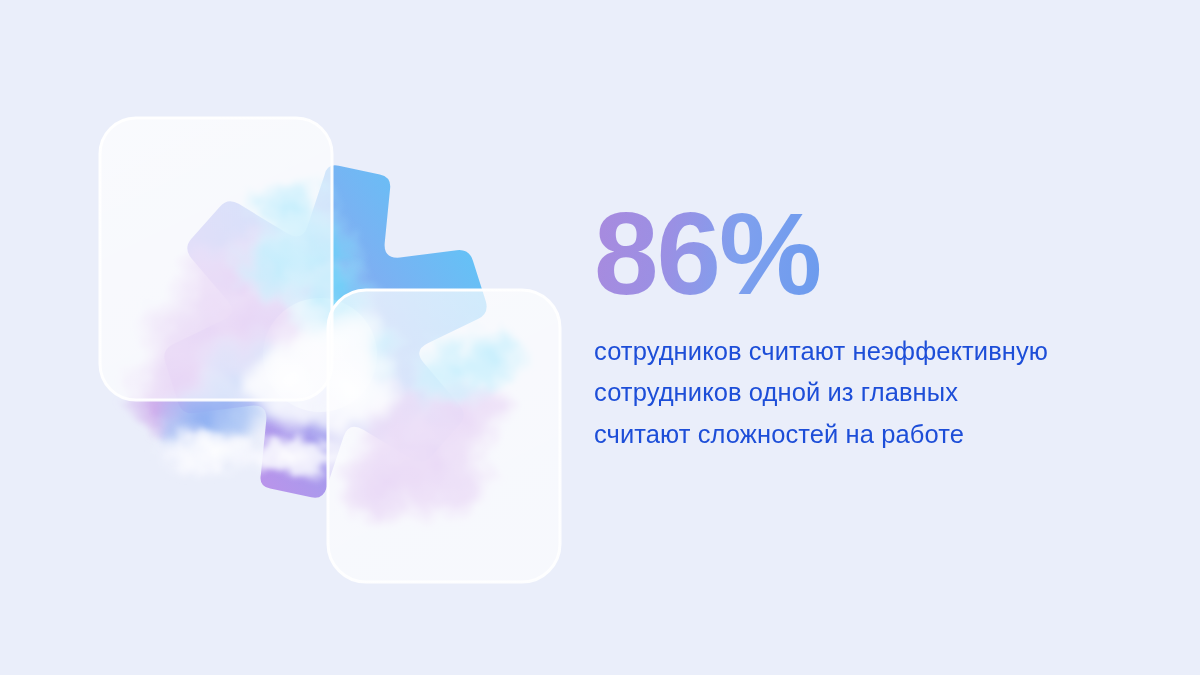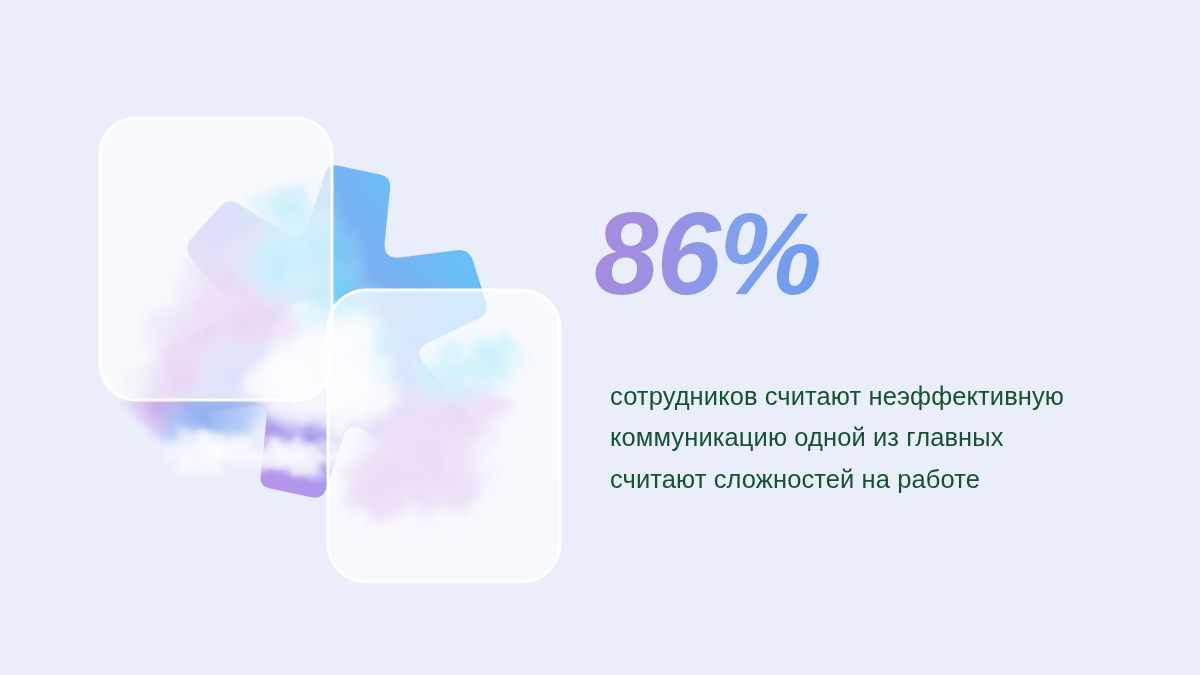--- a/index.html
+++ b/index.html
@@ -39,36 +39,35 @@
     position: absolute;
     left: 594px;
     top: 196px;
     width: 530px;
   }
   #stat-value {
     font-size: 116px;
     font-weight: 700;
     line-height: 1.0;
     letter-spacing: -2px;
-    margin: 0 0 48px 0;
+    margin: 0 0 19px 0;
     background-image: linear-gradient(100deg, #a98ade 0%, #9a90e4 34%, #7fa0ee 62%, #6b9bee 100%);
     -webkit-background-clip: text;
     background-clip: text;
     color: transparent;
     -webkit-text-fill-color: transparent;
     display: inline-block;
     white-space: nowrap;
-    font-style: italic;
   }
   #stat-description {
     font-size: 25.5px;
     line-height: 1.62;
     font-weight: 400;
-    color: #14532d;
-    margin: 16px;
+    color: #1d4ed8;
+    margin: 0;
     letter-spacing: 0.1px;
   }
   #stat-description .ln {
     display: block;
   }
 </style>
 </head>
 <body>
 
 <div id="slide">
@@ -371,18 +370,18 @@
       <g>
         <rect x="268" y="230" width="232" height="292" rx="38" ry="38" fill="url(#cardGrad)" stroke="url(#cardStroke)" stroke-width="3"></rect>
       </g>
     </svg>
   </div>
 
   <div id="text-block">
     <div id="stat-value">86%</div>
     <p id="stat-description">
       <span class="ln">сотрудников считают неэффективную</span>
-      <span class="ln">коммуникацию одной из главных</span>
+      <span class="ln">сотрудников одной из главных</span>
       <span class="ln">считают сложностей на работе</span>
     </p>
   </div>
 
 </div>
 
 </body></html>

